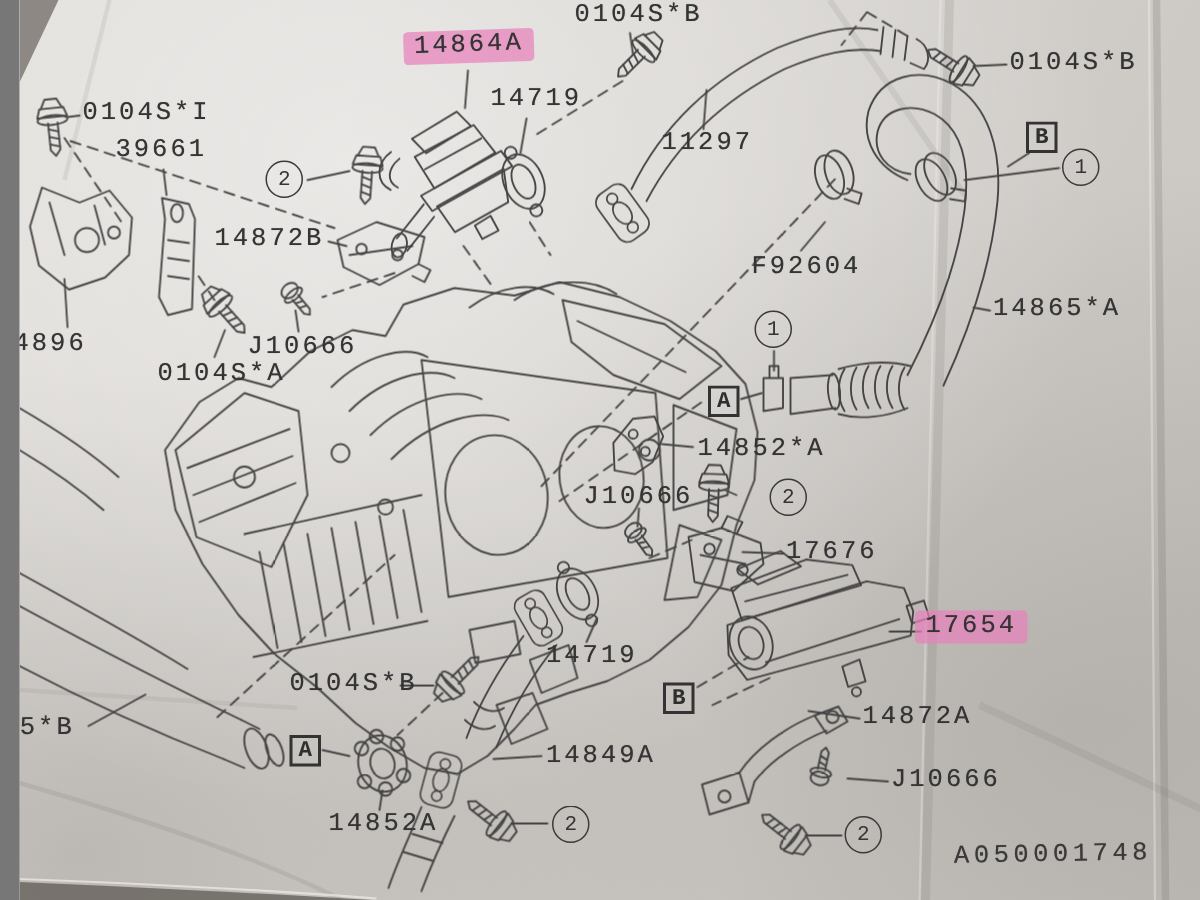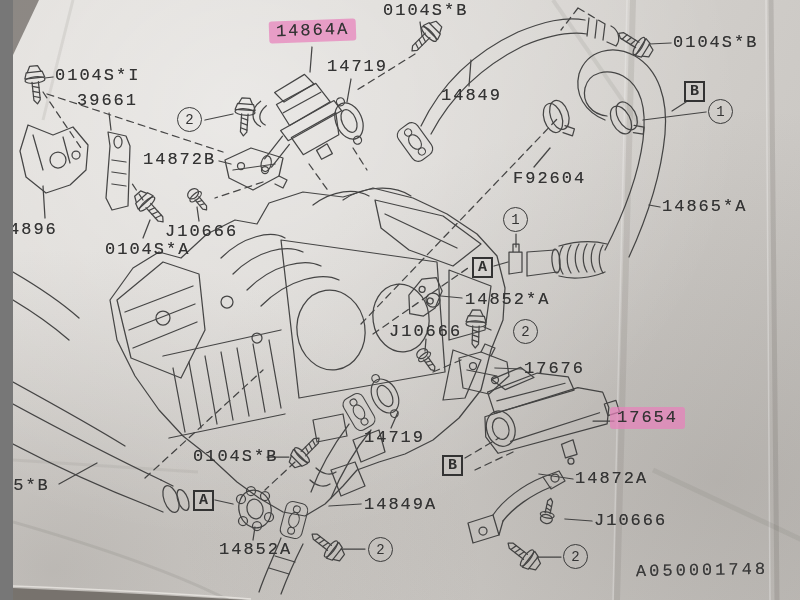--- a/index.html
+++ b/index.html
@@ -296,29 +296,29 @@
       <path d="M282,462 L252,490"></path>
       <path d="M296,164 L316,192"></path>
       <path d="M340,148 L354,170"></path>
     </g>
   </g>
 </svg>
 
 <span class="lbl" style="left:370px;top:1px">0104S*B</span>
 <span class="lbl hl hl-a" style="left:256px;top:20px">14864A</span>
 <span class="lbl" style="left:314px;top:57px">14719</span>
-<span class="lbl" style="left:428px;top:86px">14849</span>
+<span class="lbl" style="left:428px;top:86px">11297</span>
 <span class="lbl" style="left:660px;top:33px">0104S*B</span>
 <span class="lbl" style="left:42px;top:66px">0104S*I</span>
 <span class="lbl" style="left:64px;top:91px">39661</span>
 <span class="lbl" style="left:130px;top:150px">14872B</span>
 <span class="lbl" style="left:-4px;top:220px">4896</span>
 <span class="lbl" style="left:152px;top:222px">J10666</span>
 <span class="lbl" style="left:92px;top:240px">0104S*A</span>
-<span class="lbl" style="left:500px;top:169px">F92604</span>
+<span class="lbl" style="left:488px;top:169px">F92604</span>
 <span class="lbl" style="left:649px;top:197px">14865*A</span>
 <span class="lbl" style="left:452px;top:290px">14852*A</span>
 <span class="lbl" style="left:376px;top:322px">J10666</span>
 <span class="lbl" style="left:511px;top:359px">17676</span>
 <span class="lbl hl" style="left:597px;top:407px">17654</span>
 <span class="lbl" style="left:351px;top:428px">14719</span>
 <span class="lbl" style="left:180px;top:447px">0104S*B</span>
 <span class="lbl" style="left:-12px;top:476px">65*B</span>
 <span class="lbl" style="left:351px;top:495px">14849A</span>
 <span class="lbl" style="left:206px;top:540px">14852A</span>

